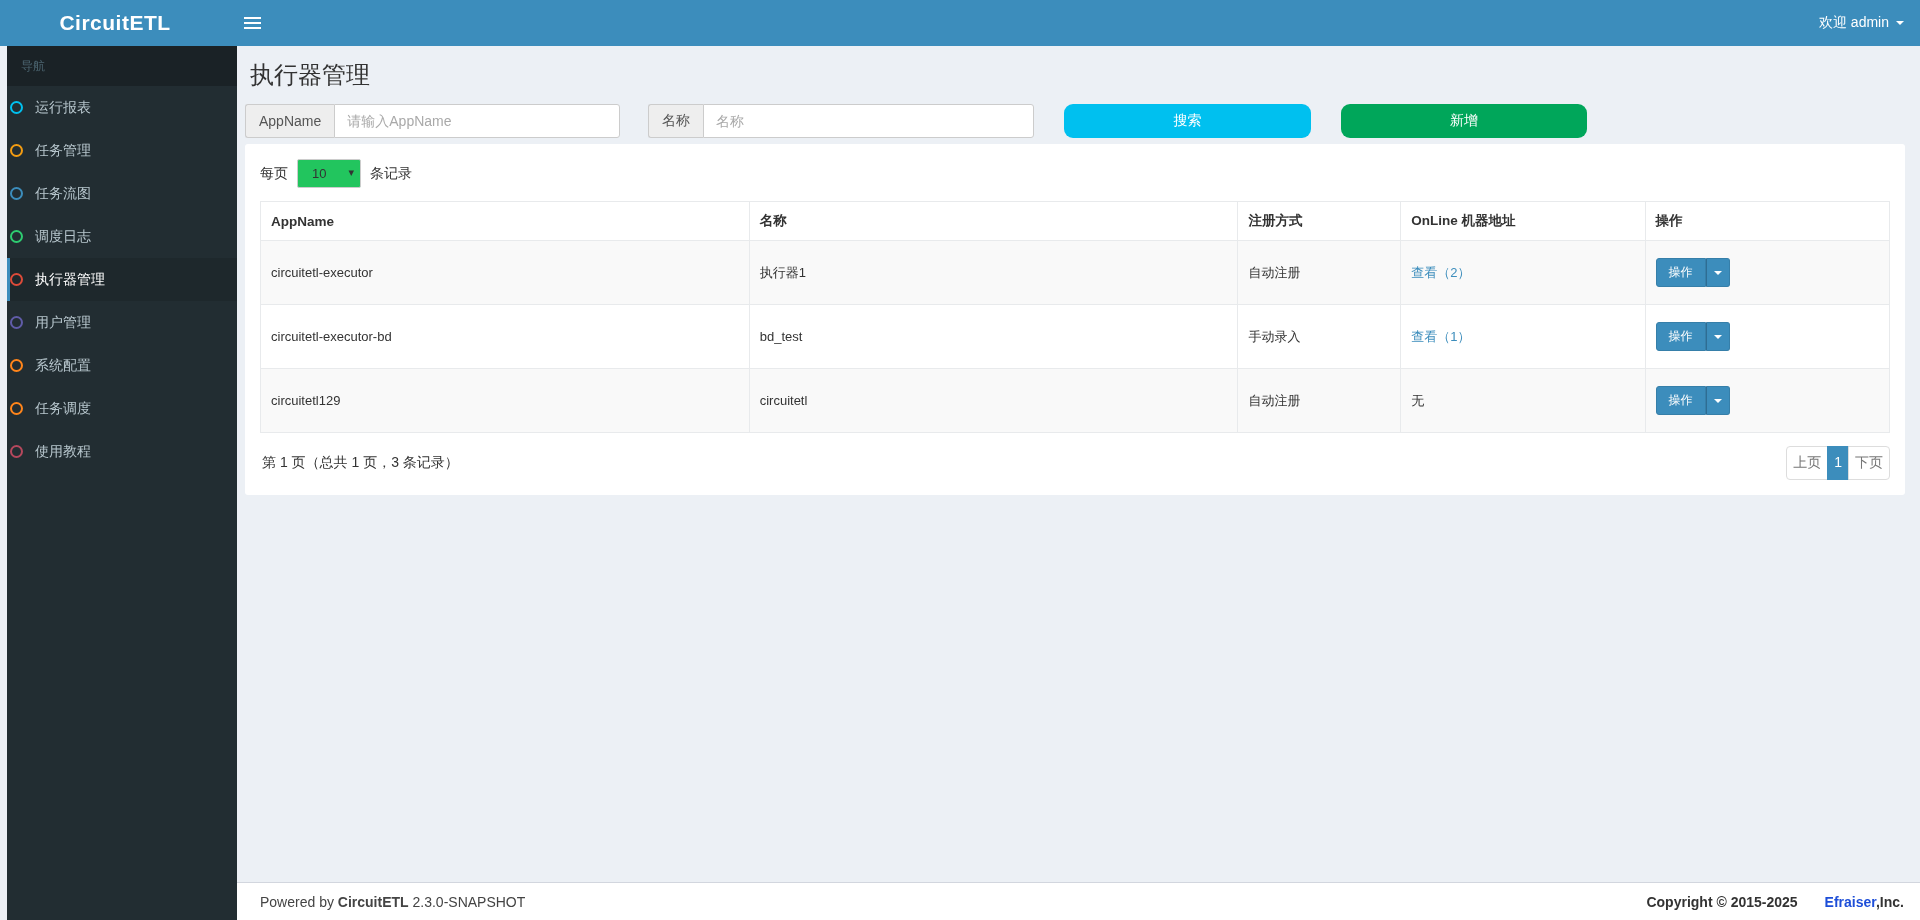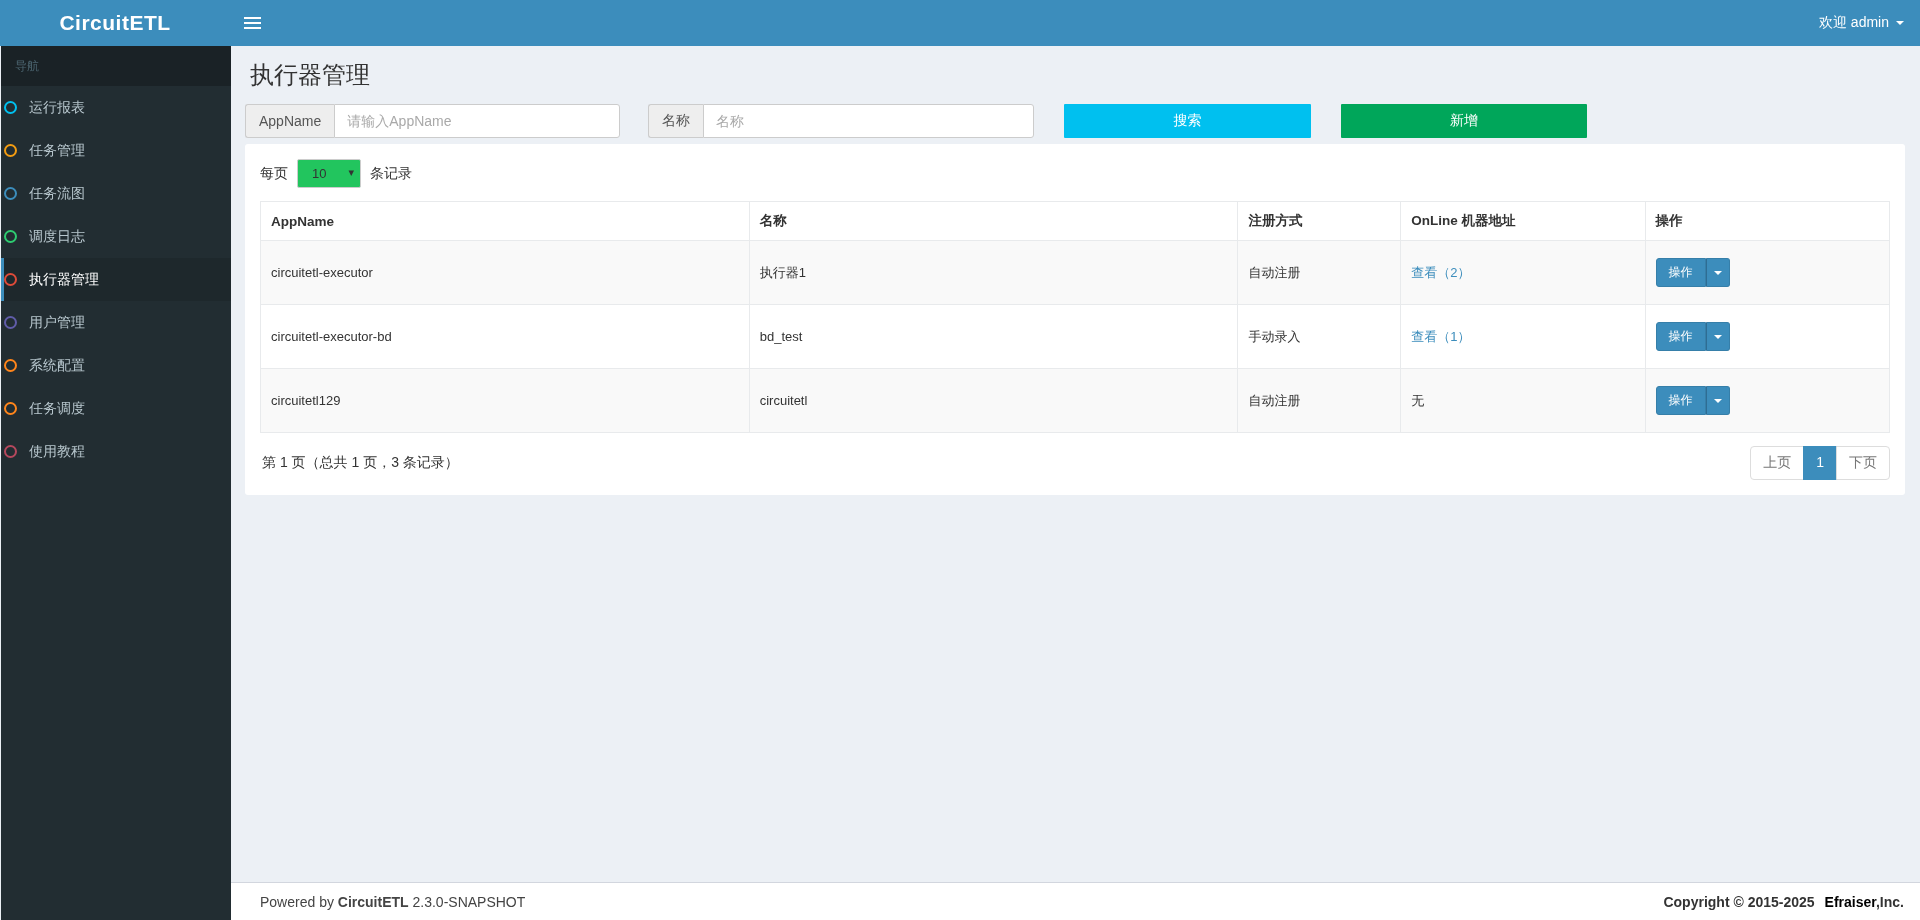--- a/index.html
+++ b/index.html
@@ -13,42 +13,42 @@
   .logo { width:230px; height:46px; background:#3c8dbc; color:#fff; font-size:21px; font-weight:bold;
           display:flex; align-items:center; justify-content:center; cursor:pointer; letter-spacing:.5px; }
   .navbar { flex:1; background:#3c8dbc; display:flex; align-items:center; justify-content:space-between; }
   .sidebar-toggle { width:44px; height:46px; display:flex; align-items:center; justify-content:center; cursor:pointer; }
   .hamburger { display:inline-flex; flex-direction:column; gap:3px; }
   .hamburger i { display:block; width:17px; height:2px; background:#fff; }
   .user-menu { color:#fff; display:flex; align-items:center; gap:7px; padding:0 16px; height:46px; cursor:pointer; }
   .caret-down { width:0; height:0; border-left:4px solid transparent; border-right:4px solid transparent;
                 border-top:4px solid currentColor; display:inline-block; }
   
-  .main-sidebar { position:absolute; top:46px; left:1px; bottom:0; width:230px; background:#222d32; z-index:20; }
+  .main-sidebar { position:absolute; top:46px; left:7px; bottom:0; width:230px; background:#222d32; z-index:20; }
   .sidebar-header { background:#1a2226; color:#4b646f; font-size:12px; padding:12px 14px 11px; }
   .sidebar-menu { list-style:none; }
   .menu-item { height:43px; display:flex; align-items:center; color:#b8c7ce;
                cursor:pointer; border-left:3px solid transparent; }
   .menu-item.active { background:#1e282c; color:#fff; border-left-color:#3c8dbc; }
   .circle-icon { width:13px; height:13px; border:2px solid #fff; border-radius:50%; margin-right:12px; flex:0 0 auto; }
   .menu-label { font-size:14px; }
   
   .content-wrapper { position:absolute; top:46px; left:230px; right:0; bottom:38px; background:#ecf0f5;
                      padding:0 15px; overflow:hidden; }
   .page-title { font-size:24px; font-weight:400; color:#333; margin:13px 0 13px 0; padding-left:5px; }
   .search-row { display:flex; align-items:center; margin-bottom:6px; }
   .input-group { display:flex; height:34px; }
   .input-group .addon { background:#eee; border:1px solid #ccc; border-right:0; color:#555;
                         display:flex; align-items:center; padding:0 13px; font-size:14px; border-radius:3px 0 0 3px; white-space:nowrap; }
   .input-group input { border:1px solid #ccc; border-radius:0 3px 3px 0; padding:0 12px; font-size:14px;
                        color:#555; outline:none; flex:1; font-family:inherit; background:#fff; }
   .input-group input::placeholder { color:#a9a9a9; }
   .ig-appname { width:375px; margin-right:28px; }
   .ig-name { width:386px; margin-right:30px; }
-  .btn { height:34px; border:none; color:#fff; font-size:14px; border-radius:1px; cursor:pointer; font-family:inherit; }
+  .btn { height:34px; border:none; color:#fff; font-size:14px; border-radius:9px; cursor:pointer; font-family:inherit; }
   .btn-search { width:247px; margin-right:30px; }
   .btn-add { width:246px; }
   
   .panel { background:#fff; border-radius:3px; padding:15px; min-height:287px; }
   .page-size-row { display:flex; align-items:center; gap:9px; margin-bottom:13px; color:#333; }
   .select-wrap { position:relative; display:inline-block; }
   .select-wrap select { appearance:none; -webkit-appearance:none; width:64px; height:29px; border:1px solid #ccc;
                         border-radius:2px; padding:0 22px 0 14px; font-size:13px; color:#333; background:#22c55e;
                         font-family:inherit; cursor:pointer; }
   .select-caret { position:absolute; right:7px; top:7px; font-size:11px; color:#333; pointer-events:none; }
@@ -59,31 +59,31 @@
   tbody tr:nth-child(odd) { background:#f9f9f9; }
   .link { color:#3c8dbc; text-decoration:none; cursor:pointer; }
   .btn-group { display:inline-flex; height:29px; }
   .btn-op-main { background:#3c8dbc; color:#fff; border:1px solid #367fa9; border-radius:3px 0 0 3px;
                  font-size:12px; padding:0 12px; cursor:pointer; font-family:inherit; }
   .btn-op-caret { background:#3c8dbc; border:1px solid #367fa9; border-left-color:#2e6d94; border-radius:0 3px 3px 0;
                   width:24px; display:flex; align-items:center; justify-content:center; cursor:pointer; color:#fff; }
   .panel-footer-row { display:flex; align-items:center; justify-content:space-between; margin-top:13px; }
   .page-info { color:#333; font-size:14px; padding-left:2px; }
   .pagination { list-style:none; display:inline-flex; }
-  .pagination li { border:1px solid #ddd; background:#fff; color:#777; font-size:14px; padding:7px 12px;
+  .pagination li { border:1px solid #ddd; background:#fff; color:#777; font-size:14px; padding:7px 6px;
                    margin-left:-1px; cursor:pointer; }
   .pagination li:first-child { border-radius:4px 0 0 4px; margin-left:0; }
   .pagination li:last-child { border-radius:0 4px 4px 0; }
   .pagination li.active { background:#3c8dbc; border-color:#3c8dbc; color:#fff; cursor:default; }
   
   .main-footer { position:absolute; left:230px; right:0; bottom:0; height:38px; background:#fff;
                  border-top:1px solid #d2d6de; display:flex; align-items:center; justify-content:space-between;
                  padding:0 16px 0 30px; color:#444; font-size:14px; }
   .footer-right { font-weight:bold; color:#333; }
-  .footer-right a { color:#000000; text-decoration:none; margin-left:10px; cursor:pointer; }
+  .footer-right a { color:#1d4ed8; text-decoration:none; margin-left:27px; cursor:pointer; }
 </style>
 </head>
 <body>
 
 <div class="app">
 
   <header class="main-header">
     <div class="logo">
       <span>CircuitETL</span>
     </div>

